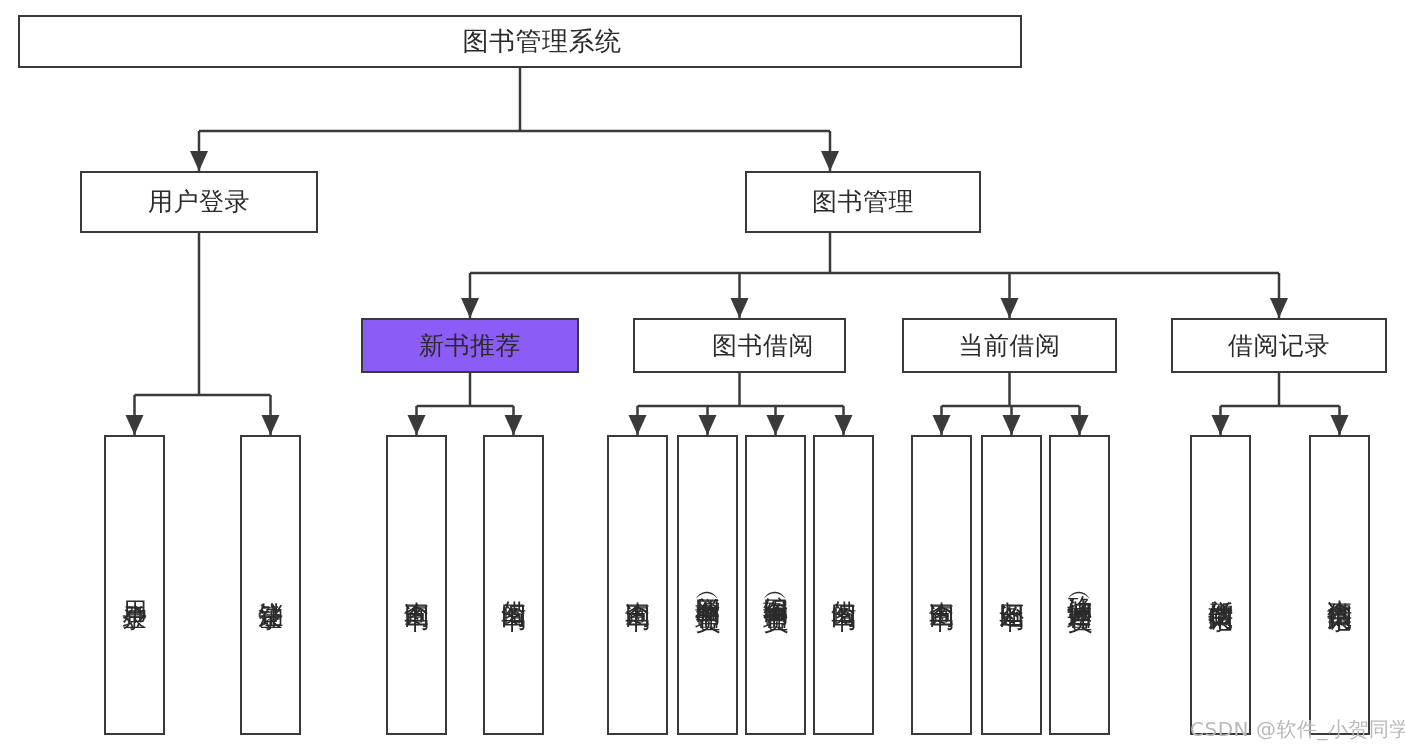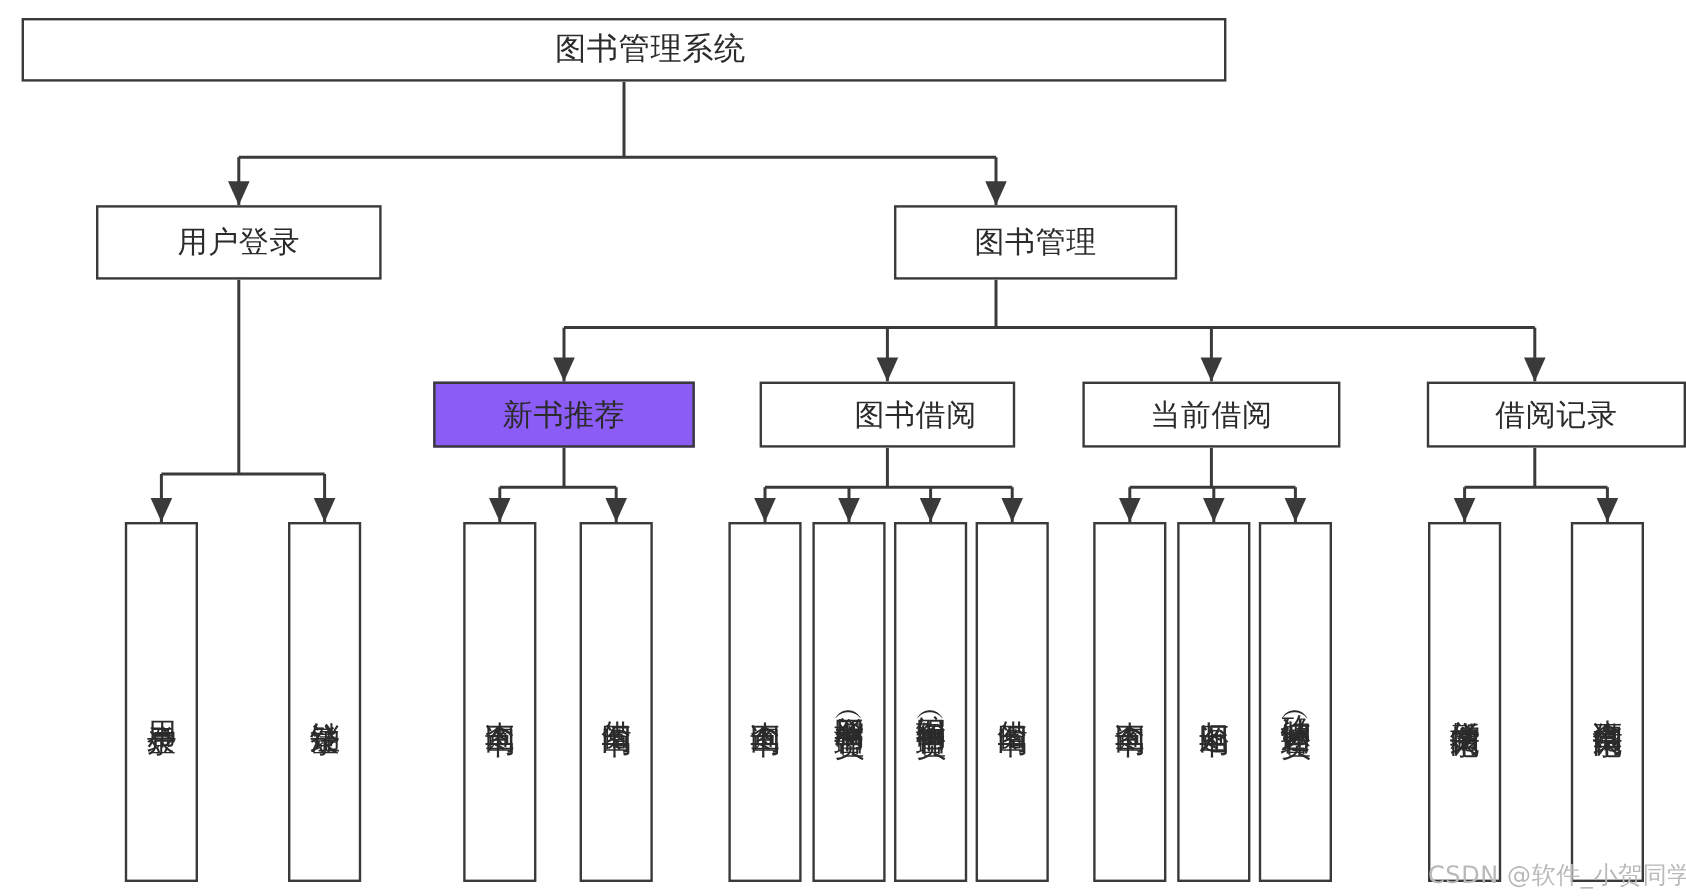--- a/index.html
+++ b/index.html
@@ -134,21 +134,21 @@
       </div>
       <div class="node horizontal" style="left: 361px; top: 318px; width: 218px; height: 55px; border-color: rgb(58, 58, 58); background: #8b5cf6;">
         <span class="label" style="color: rgb(43, 43, 43);">新书推荐</span>
       </div>
       <div class="node horizontal" style="left: 633px; top: 318px; width: 213px; height: 55px; border-color: rgb(58, 58, 58); background: rgb(255, 255, 255);">
         <span class="label" style="color: rgb(43, 43, 43); margin-left: 47px;">图书借阅</span>
       </div>
       <div class="node horizontal" style="left: 902px; top: 318px; width: 215px; height: 55px; border-color: rgb(58, 58, 58); background: rgb(255, 255, 255);">
         <span class="label" style="color: rgb(43, 43, 43);">当前借阅</span>
       </div>
-      <div class="node horizontal" style="left: 1171px; top: 318px; width: 216px; height: 55px; border-color: rgb(58, 58, 58); background: rgb(255, 255, 255); margin-left: 18px;">
+      <div class="node horizontal" style="left: 1171px; top: 318px; width: 216px; height: 55px; border-color: rgb(58, 58, 58); background: rgb(255, 255, 255);">
         <span class="label" style="color: rgb(43, 43, 43);">借阅记录</span>
       </div>
       <div class="node vertical" style="left: 104px; top: 435px; width: 61px; height: 300px; border-color: rgb(58, 58, 58); background: rgb(255, 255, 255);">
         <span class="label" style="color: rgb(43, 43, 43);">用户登录</span>
       </div>
       <div class="node vertical" style="left: 240px; top: 435px; width: 61px; height: 300px; border-color: rgb(58, 58, 58); background: rgb(255, 255, 255);">
         <span class="label" style="color: rgb(43, 43, 43);">注销登录</span>
       </div>
       <div class="node vertical" style="left: 386px; top: 435px; width: 61px; height: 300px; border-color: rgb(58, 58, 58); background: rgb(255, 255, 255);">
         <span class="label" style="color: rgb(43, 43, 43);">查询图书</span>

